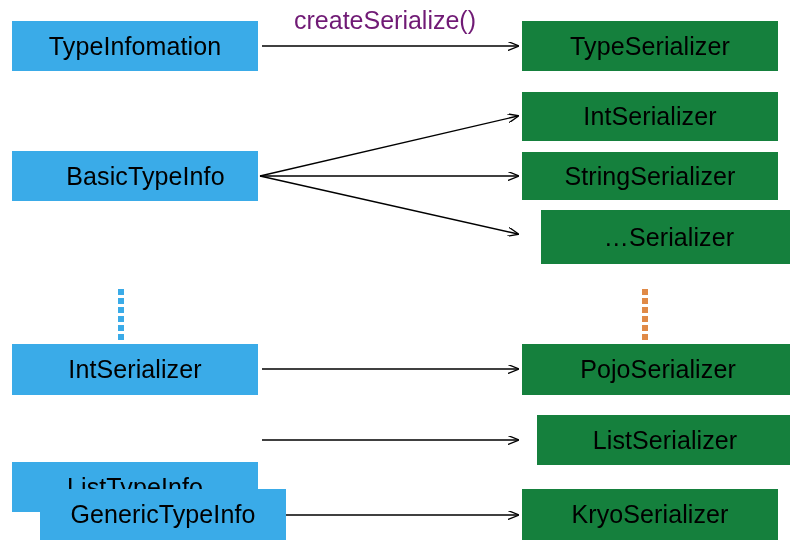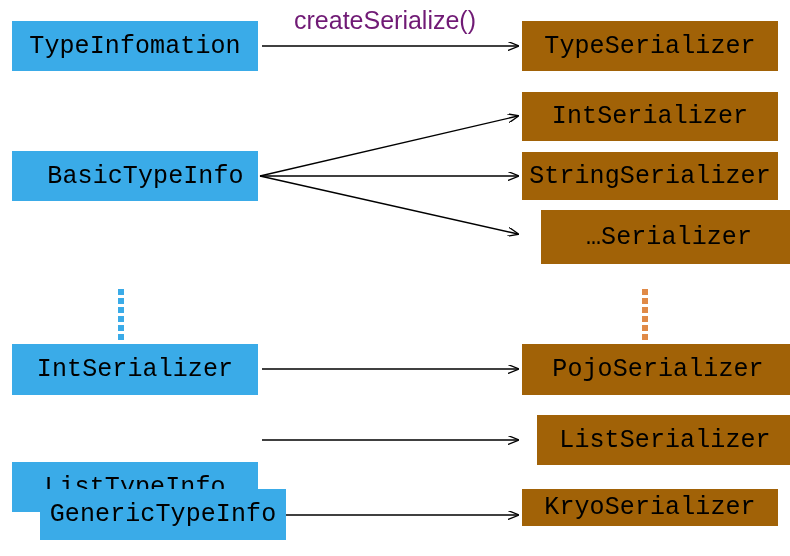--- a/index.html
+++ b/index.html
@@ -21,28 +21,28 @@
     height: 556px;
   }
   .node-box {
     position: absolute;
     box-sizing: border-box;
     display: flex;
     align-items: center;
     justify-content: center;
     color: #000000;
     font-size: 25px;
-    font-family: Liberation Mono, monospace;
+    font-family: Liberation Sans, sans-serif;
     font-weight: 400;
     letter-spacing: 0.1px;
     white-space: nowrap;
     line-height: 1;
   }
   .node-box.left  { background: #3aabe8; }
-  .node-box.right { background: #a16207; }
+  .node-box.right { background: #15803d; }
 
   .edge-layer {
     position: absolute;
     left: 0; top: 0;
     width: 790px;
     height: 556px;
     pointer-events: none;
   }
   .edge-label {
     position: absolute;
@@ -119,21 +119,21 @@
       </div>
       <div class="node-box right" style="left: 541px; top: 210px; width: 256px; height: 54px;">
         <span>…Serializer</span>
       </div>
       <div class="node-box right" style="left: 522px; top: 344px; width: 272px; height: 51px;">
         <span>PojoSerializer</span>
       </div>
       <div class="node-box right" style="left: 522px; top: 415px; width: 256px; height: 50px; margin-left: 15px;">
         <span>ListSerializer</span>
       </div>
-      <div class="node-box right" style="left: 522px; top: 489px; width: 256px; height: 37px;">
+      <div class="node-box right" style="left: 522px; top: 489px; width: 256px; height: 51px;">
         <span>KryoSerializer</span>
       </div>
     </div>
 
   <div id="ellipsis-layer">
       <div class="dots-column blue" style="left: 118px; top: 289px;">
         <div class="dot"></div>
         <div class="dot"></div>
         <div class="dot"></div>
         <div class="dot"></div>

